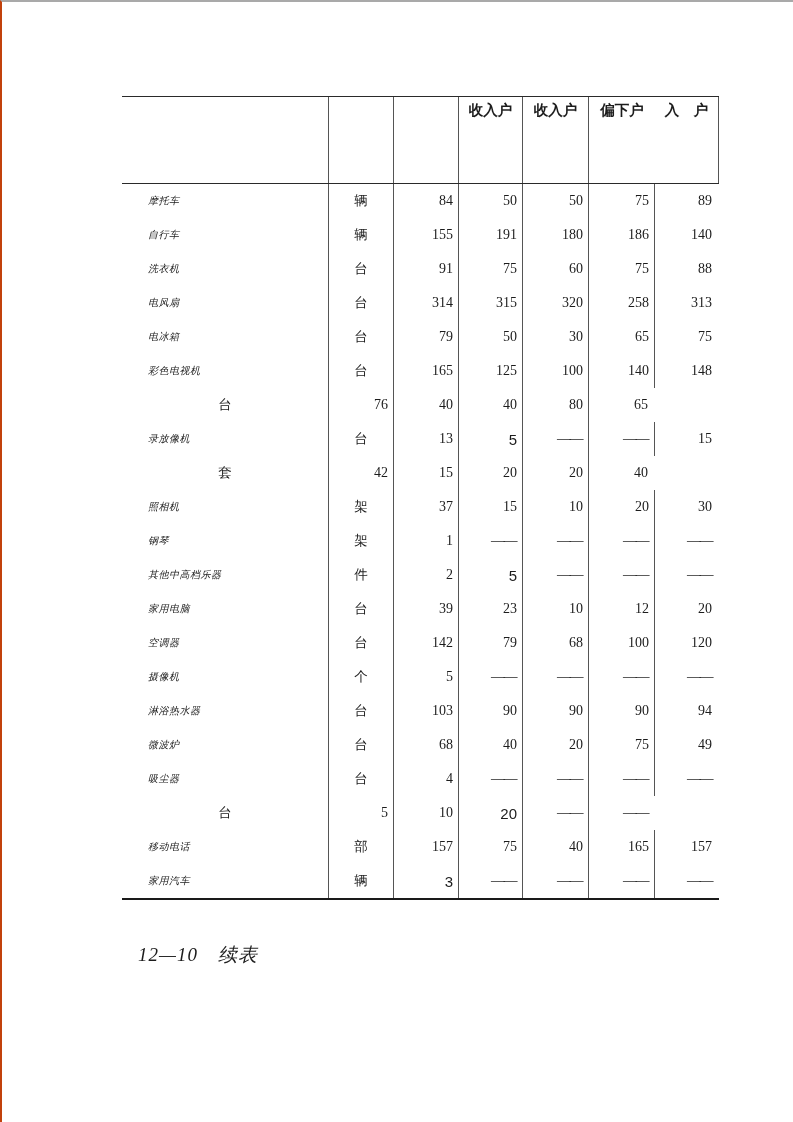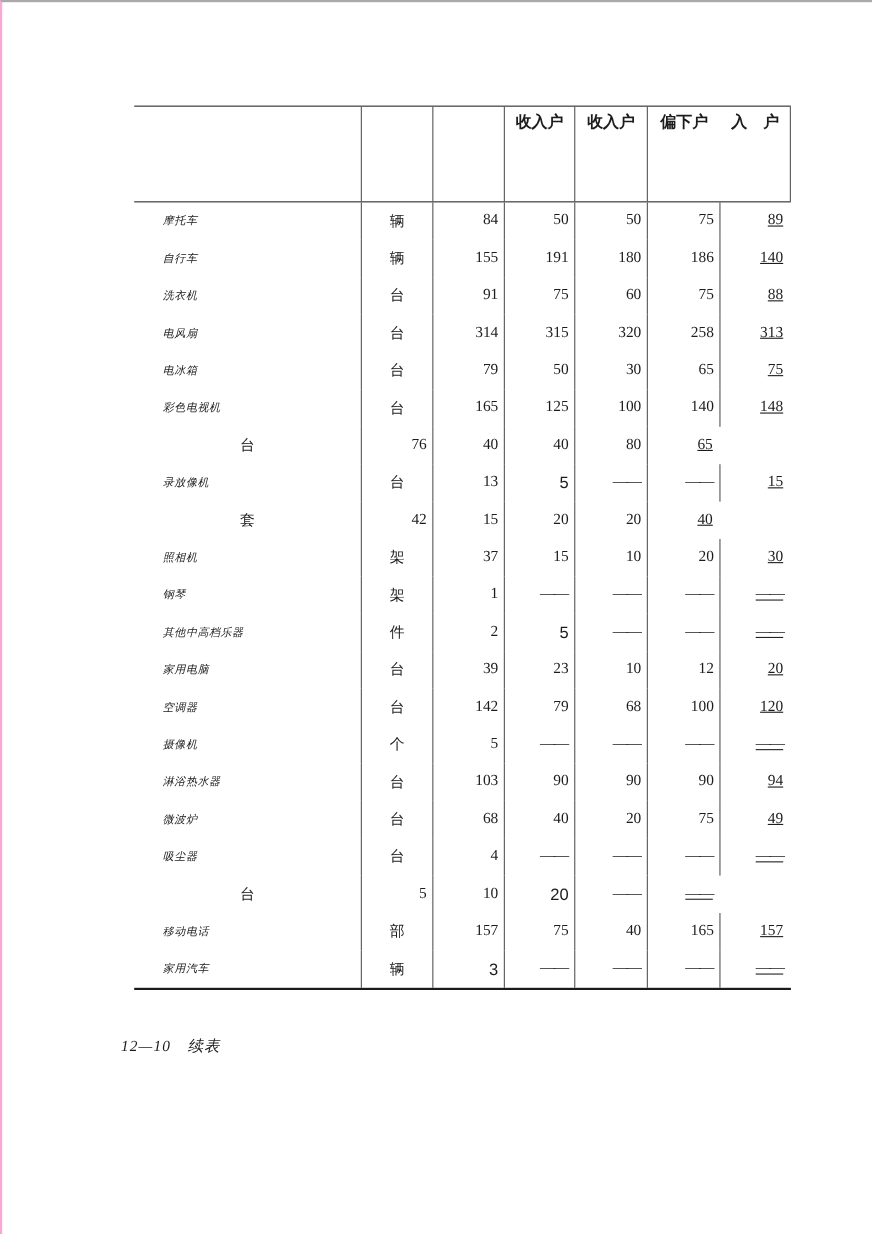--- a/index.html
+++ b/index.html
@@ -3,21 +3,21 @@
 <meta charset="utf-8">
 <style>
   * { box-sizing: border-box; }
   html, body { margin: 0; padding: 0; background: #fff; }
   .page {
     position: relative;
     width: 793px;
     height: 1122px;
     background: #ffffff;
     border-top: 2px solid #a9a9a9;
-    border-left: 2px solid #f9a8d4;
+    border-left: 2px solid #c2410c;
     font-family: "Liberation Serif", "DejaVu Serif", serif;
     color: #1c1c1c;
     overflow: hidden;
   }
   .tbl {
     position: absolute;
     left: 120px;   
     top: 94px;
     width: 597px;
   }
@@ -60,36 +60,36 @@
     font-style: italic;
   }
   .row .unit {
     justify-content: center;
     font-size: 13.5px;
   }
   .row .num {
     justify-content: flex-end;
     padding-right: 5px;
   }
-  .row .cell.c6 { padding-right: 7px; text-decoration: underline; }
+  .row .cell.c6 { padding-right: 7px; }
   .row .alt {
     font-family: "Liberation Sans", "DejaVu Sans", sans-serif;
     font-size: 15px;
   }
   .row .dash {
     letter-spacing: -1.5px;
     padding-right: 6px;
     color: #222;
   }
   .caption {
     position: absolute;
-    left: 108px;
+    left: 136px;
     top: 940px;
     font-style: italic;
-    font-size: 14px;
+    font-size: 19px;
     letter-spacing: 1px;
     color: #1c1c1c;
   }
 </style>
 </head>
 <body>
 
 <div class="page">
   <div class="tbl">
     <div class="hdr">

